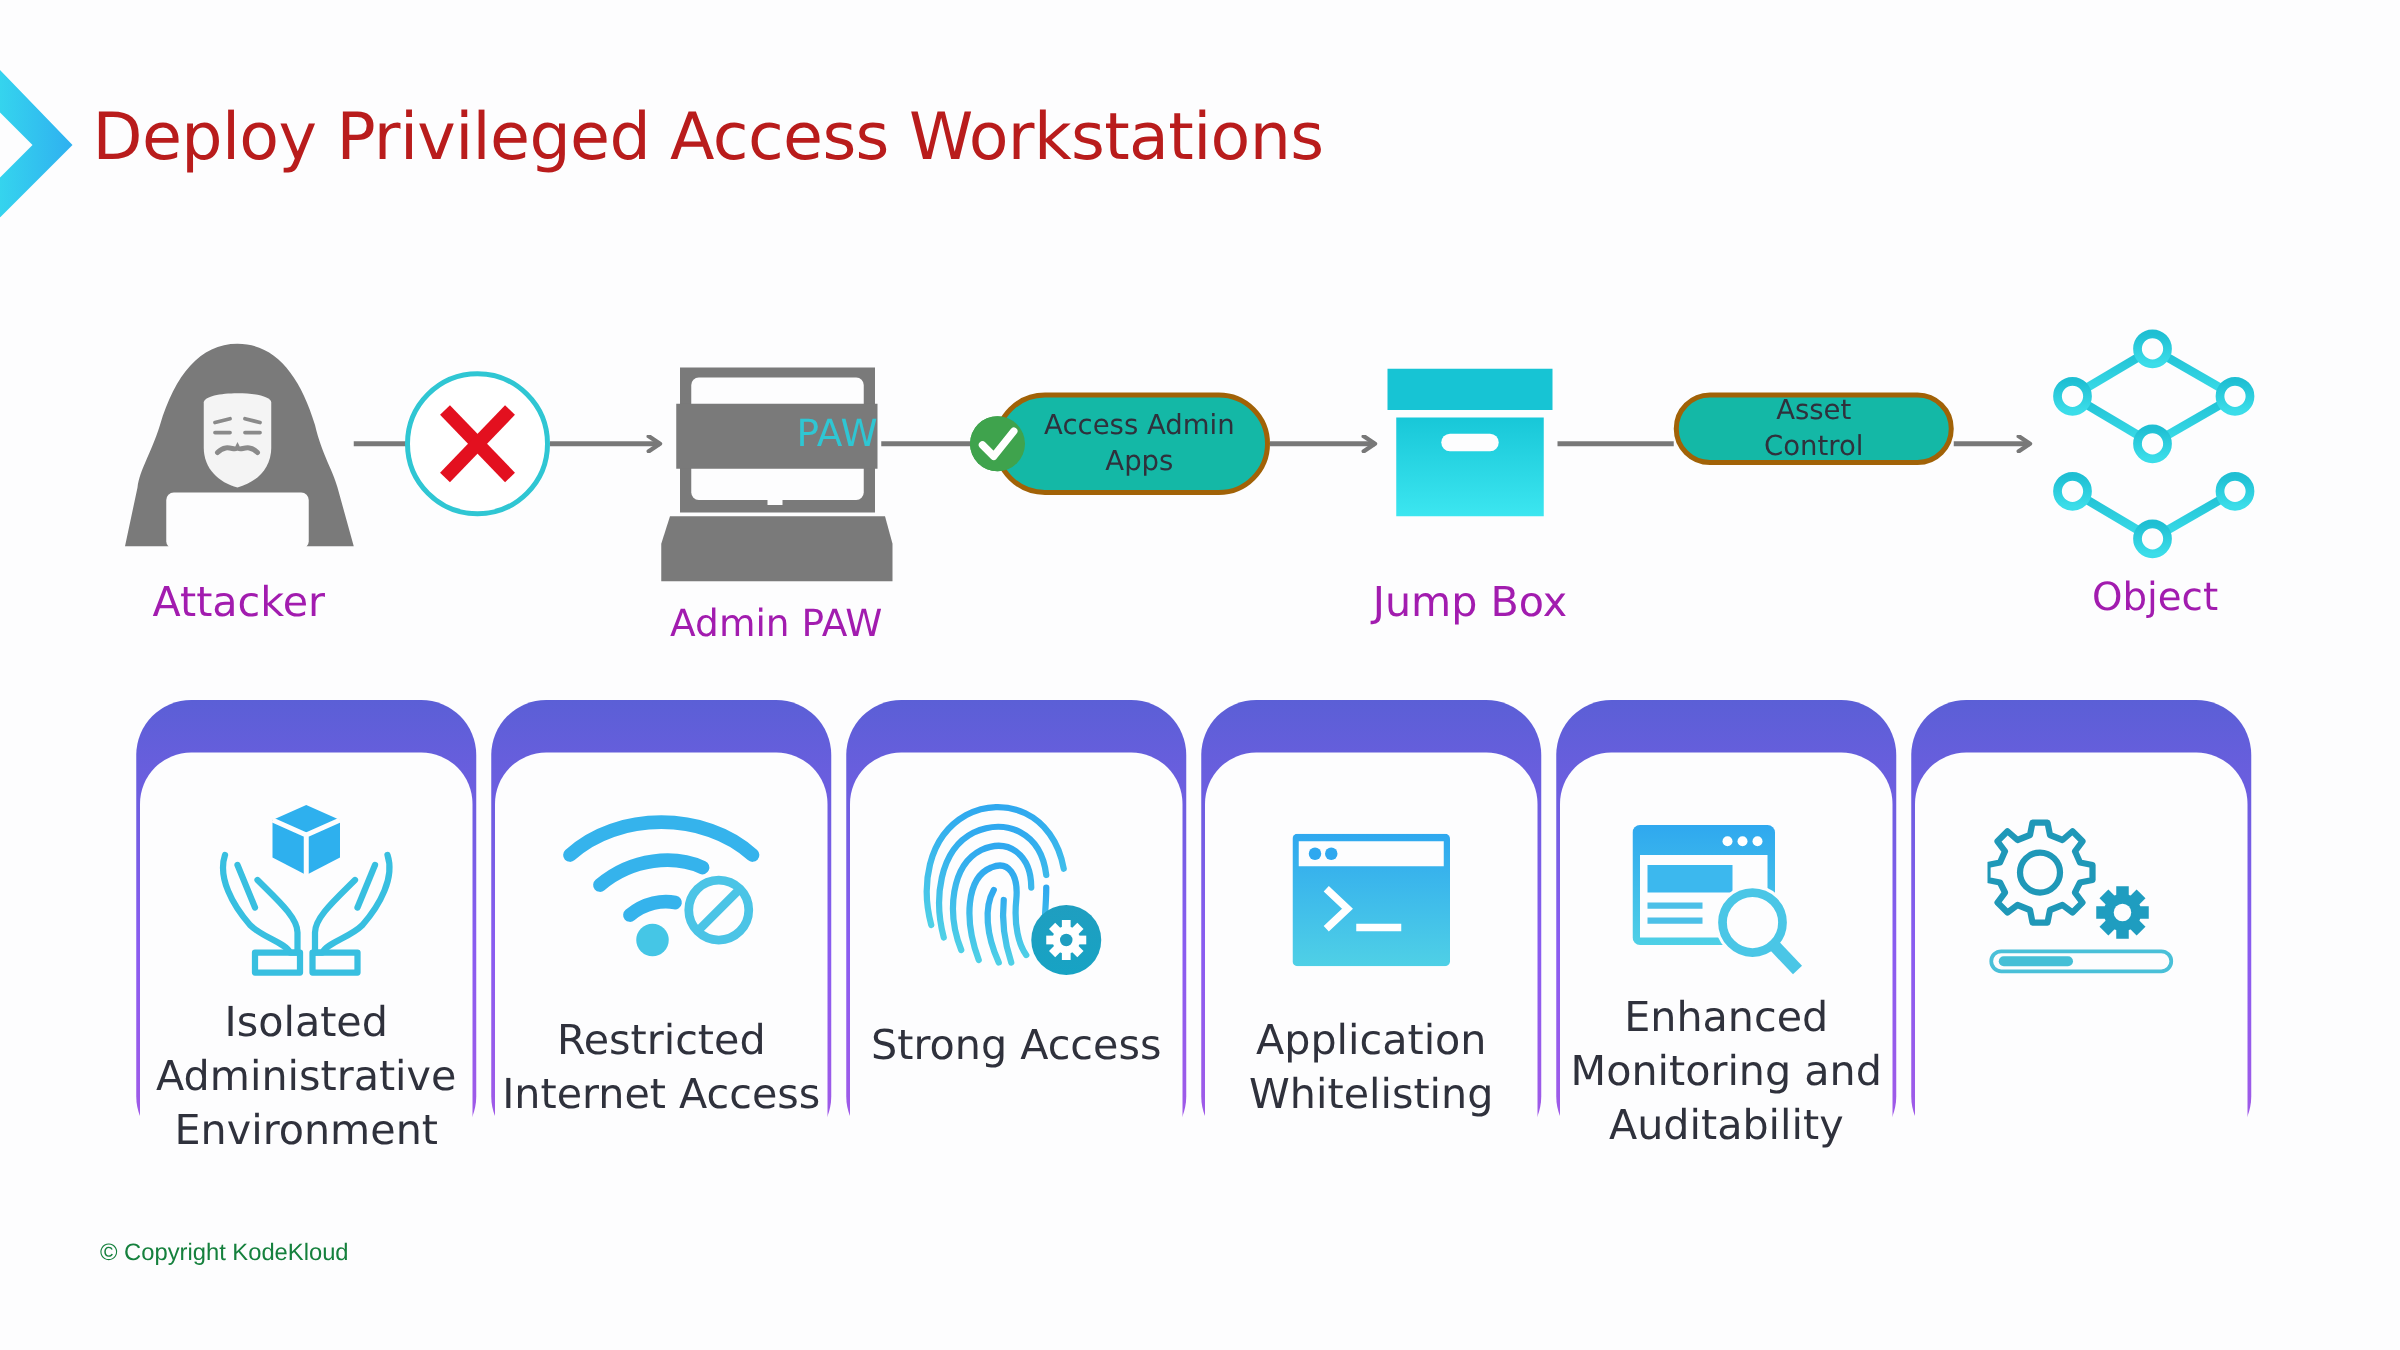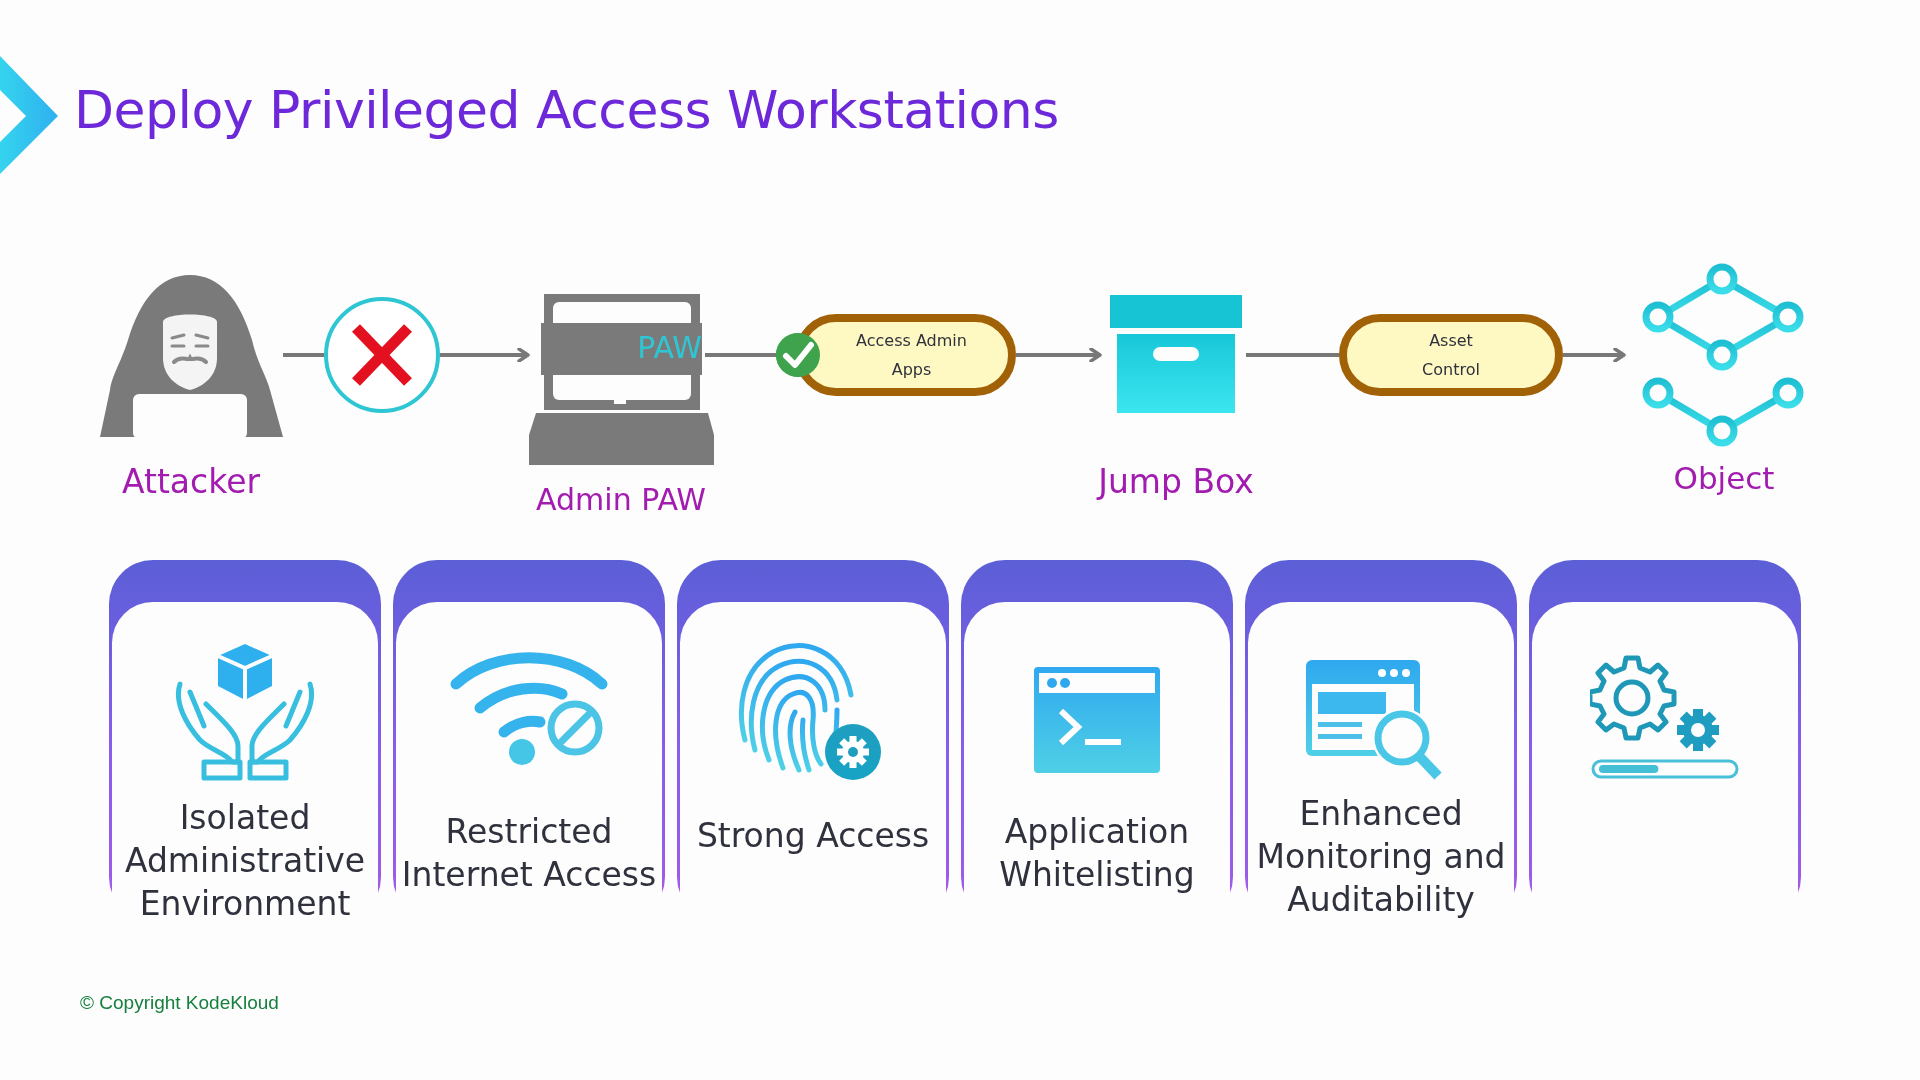--- a/index.html
+++ b/index.html
@@ -7,32 +7,32 @@
     width: 1920px; height: 1080px; position: relative; overflow: hidden;
     background: #fdfdfe;
     font-family: "DejaVu Sans", sans-serif;
     color: #2b2d38;
   }
   .abs { position: absolute; }
   #chevron { left: 0; top: 56px; width: 60px; height: 118px; }
   #title {
     left: 74px; top: 80px; margin: 0;
     font-size: 52px; font-weight: normal; letter-spacing: -0.5px;
-    color: #6d28d9; white-space: nowrap;
+    color: #b91c1c; white-space: nowrap;
   }
   #flow { left: 0; top: 250px; width: 1920px; height: 290px; }
   .node-label {
     position: absolute; font-size: 33px; color: #a21caf;
     transform: translateX(-50%); white-space: nowrap;
   }
   .pill {
     position: absolute; box-sizing: border-box;
-    border: 8px solid #a16207; border-radius: 42px; background: #fef9c3;
+    border: 4px solid #a16207; border-radius: 42px; background: #14b8a6;
     display: flex; align-items: center; justify-content: center; text-align: center;
-    font-size: 16px; line-height: 29px; color: #2f313c;
+    font-size: 22px; line-height: 29px; color: #2f313c;
   }
   .pill span { display: block; }
   .card {
     position: absolute; top: 560px; width: 272px; height: 361px; box-sizing: border-box;
     border-radius: 44px; padding: 3px;
     background: linear-gradient(180deg, #5b5fd6 0%, #8a5cf0 55%, #a45ae6 100%);
   }
   .card-inner {
     width: 100%; height: 100%; box-sizing: border-box;
     border-radius: 41px; background: #fdfdfe; position: relative; margin-top: 39px;
@@ -148,21 +148,21 @@
   <div class="node-label" style="left:621px;top:232px;font-size:30px;">Admin PAW</div>
   <div class="node-label" style="left:1176px;top:212px;">Jump Box</div>
   <div class="node-label" style="left:1724px;top:210px;font-size:31px;">Object</div>
 
   <div class="pill" style="left:795px;top:64px;width:221px;height:82px;padding-left:12px;">
     <div>
       <span>Access Admin</span>
       <span>Apps</span>
     </div>
   </div>
-  <div class="pill" style="left:1339px;top:64px;width:224px;height:82px;align-items:center;">
+  <div class="pill" style="left:1339px;top:64px;width:224px;height:58px;align-items:center;">
     <div>
       <span>Asset</span>
       <span>Control</span>
     </div>
   </div>
 
   <svg class="abs" style="left:774px;top:81px;" width="48" height="48">
     <circle cx="24" cy="24" r="22" fill="#3fa34d"></circle>
     <polyline points="12,25 21,34 37,14" fill="none" stroke="#fff" stroke-width="6" stroke-linecap="round" stroke-linejoin="round"></polyline>
   </svg>

